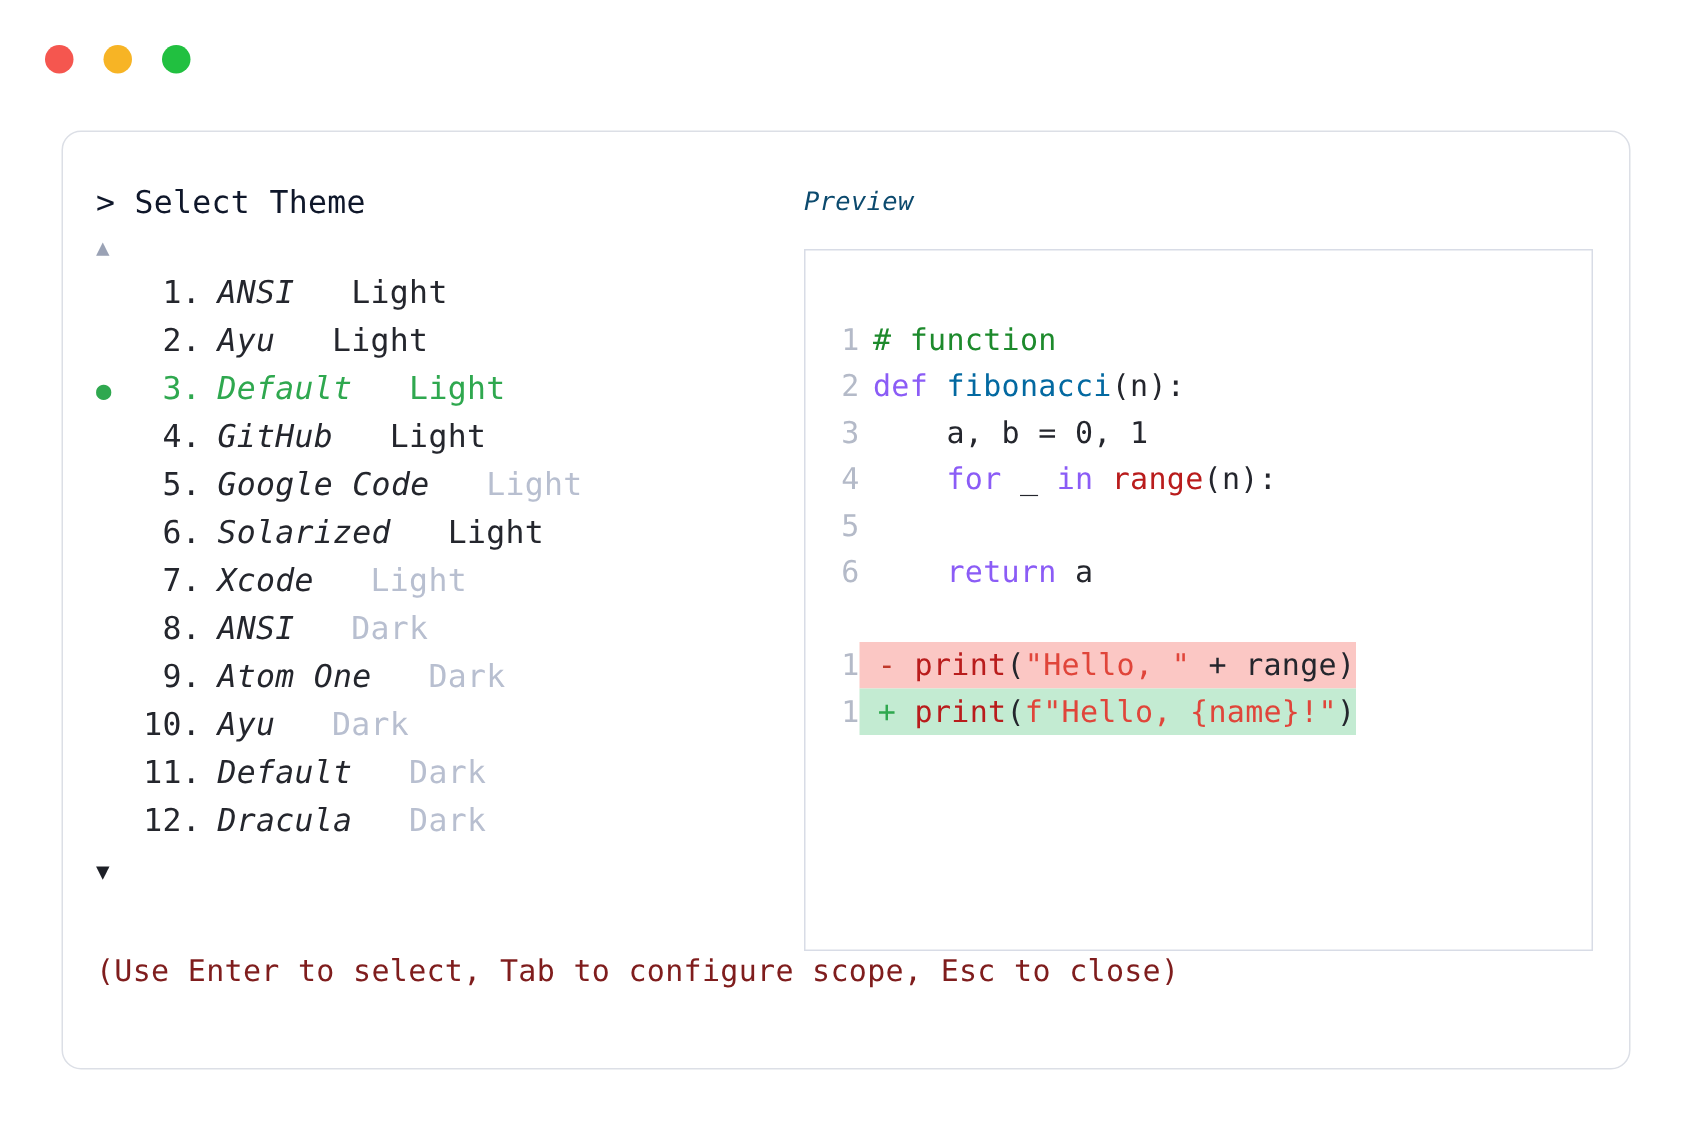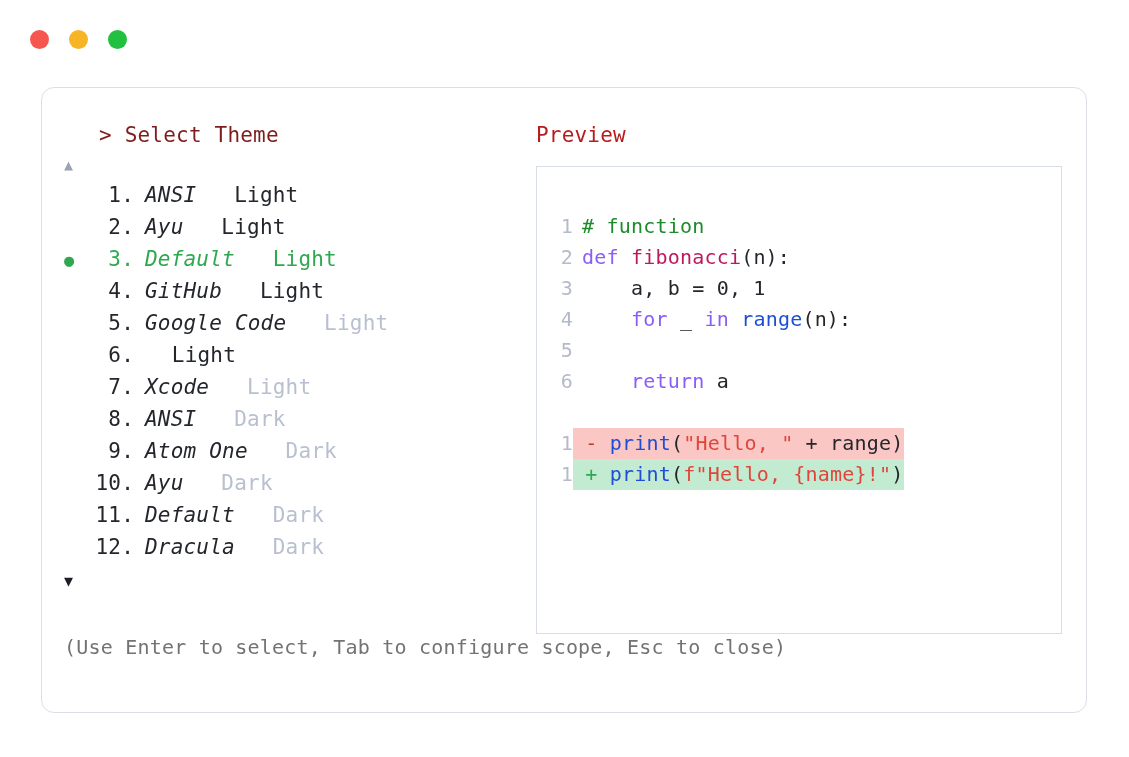--- a/index.html
+++ b/index.html
@@ -49,24 +49,23 @@
   
   .left-col {
     position: absolute;
     left: 22px;
     top: 33px;
     width: 470px;
   }
   .prompt {
     font-size: 21px;
     line-height: 28px;
-    color: #7f1d1d;
-    letter-spacing: 0.2px;
-    white-space: pre;
-    margin-left: 35px;
+    color: #0f172a;
+    letter-spacing: 0.2px;
+    white-space: pre;
   }
   .scroll-up {
     margin-top: 4px;
     height: 24px;
     font-size: 15px;
     line-height: 24px;
     color: #9aa2b5;
     white-space: pre;
   }
   .theme-list {
@@ -113,38 +112,39 @@
     line-height: 26px;
     color: #1d1f26;
     white-space: pre;
   }
   .hint {
     position: absolute;
     left: 22px;
     top: 545px;
     font-size: 20px;
     line-height: 28px;
-    color: #737373;
+    color: #7f1d1d;
     letter-spacing: 0.2px;
     white-space: pre;
   }
 
   
   .right-col {
     position: absolute;
     left: 494px;
     top: 33px;
     width: 530px;
   }
   .preview-label {
-    font-size: 21px;
+    font-size: 17px;
     line-height: 28px;
-    color: #b91c1c;
-    letter-spacing: 0.2px;
-    white-space: pre;
+    color: #0c4a6e;
+    letter-spacing: 0.2px;
+    white-space: pre;
+    font-style: italic;
   }
   .preview-box {
     margin-top: 17px;
     width: 526px;
     height: 468px;
     box-sizing: border-box;
     border: 1px solid #d8dce6;
     background: #ffffff;
   }
   .code {
@@ -161,24 +161,24 @@
   .gutter {
     width: 22px;
     flex: 0 0 22px;
     text-align: right;
     color: #b4bac8;
   }
   .code-text { padding-left: 9px; text-align: center; }
 
   .tok-comment { color: #1d8a2c; }
   .tok-keyword { color: #8b5cf6; }
-  .tok-func    { color: #be185d; margin-top: 35px; }
+  .tok-func    { color: #0369a1; margin-top: 35px; }
   .tok-plain   { color: #24262d; }
   .tok-string  { color: #e0453a; }
-  .tok-builtin { color: #1d4ed8; }
+  .tok-builtin { color: #b91c1c; }
 
   .diff-block { margin-top: 31px; }
   .diff-line {
     white-space: pre;
     display: flex;
     align-items: baseline;
   }
   .diff-line .gutter { color: #b4bac8; }
   .diff-body { display: inline-block; }
   .diff-del .diff-body { background: #fbc7c4; }
@@ -199,21 +199,21 @@
 
   <div class="left-col">
     <div class="prompt">&gt; Select Theme</div>
     <div class="scroll-up">▲</div>
     <div class="theme-list" id="theme-list">
         <div class="theme-row"><span class="bullet-cell"></span><span class="num-cell">1.</span><span class="name-cell">ANSI</span><span class="variant strong"> Light</span></div>
         <div class="theme-row"><span class="bullet-cell"></span><span class="num-cell">2.</span><span class="name-cell">Ayu</span><span class="variant strong"> Light</span></div>
         <div class="theme-row selected"><span class="bullet-cell">●</span><span class="num-cell">3.</span><span class="name-cell">Default</span><span class="variant strong"> Light</span></div>
         <div class="theme-row"><span class="bullet-cell"></span><span class="num-cell">4.</span><span class="name-cell">GitHub</span><span class="variant strong"> Light</span></div>
         <div class="theme-row"><span class="bullet-cell"></span><span class="num-cell">5.</span><span class="name-cell">Google Code</span><span class="variant"> Light</span></div>
-        <div class="theme-row"><span class="bullet-cell"></span><span class="num-cell">6.</span><span class="variant strong"> Light</span></div>
+        <div class="theme-row"><span class="bullet-cell"></span><span class="num-cell">6.</span><span class="name-cell">Solarized</span><span class="variant strong"> Light</span></div>
         <div class="theme-row"><span class="bullet-cell"></span><span class="num-cell">7.</span><span class="name-cell">Xcode</span><span class="variant"> Light</span></div>
         <div class="theme-row"><span class="bullet-cell"></span><span class="num-cell">8.</span><span class="name-cell">ANSI</span><span class="variant"> Dark</span></div>
         <div class="theme-row"><span class="bullet-cell"></span><span class="num-cell">9.</span><span class="name-cell">Atom One</span><span class="variant"> Dark</span></div>
         <div class="theme-row"><span class="bullet-cell"></span><span class="num-cell">10.</span><span class="name-cell">Ayu</span><span class="variant"> Dark</span></div>
         <div class="theme-row"><span class="bullet-cell"></span><span class="num-cell">11.</span><span class="name-cell">Default</span><span class="variant"> Dark</span></div>
         <div class="theme-row"><span class="bullet-cell"></span><span class="num-cell">12.</span><span class="name-cell">Dracula</span><span class="variant"> Dark</span></div>
       </div>
     <div class="scroll-down">▼</div>
   </div>
 

